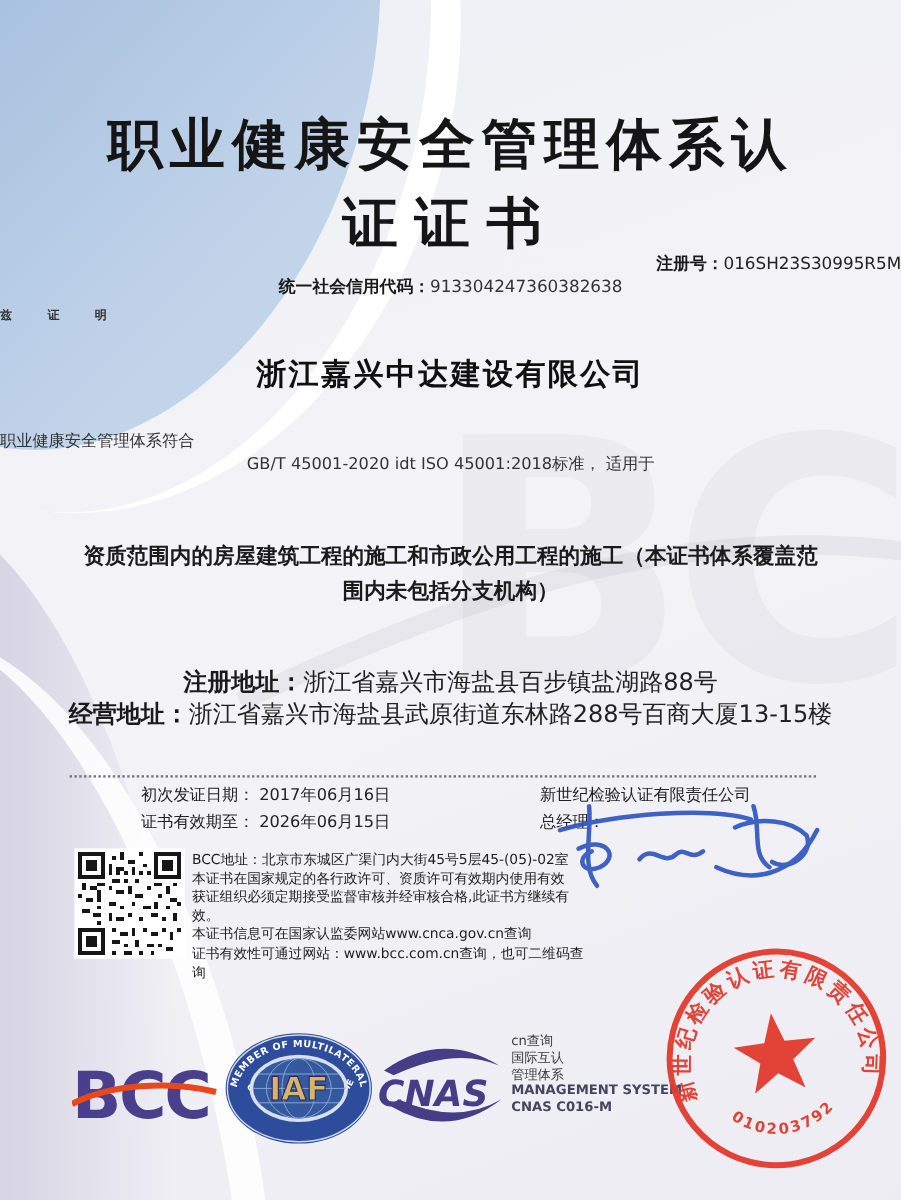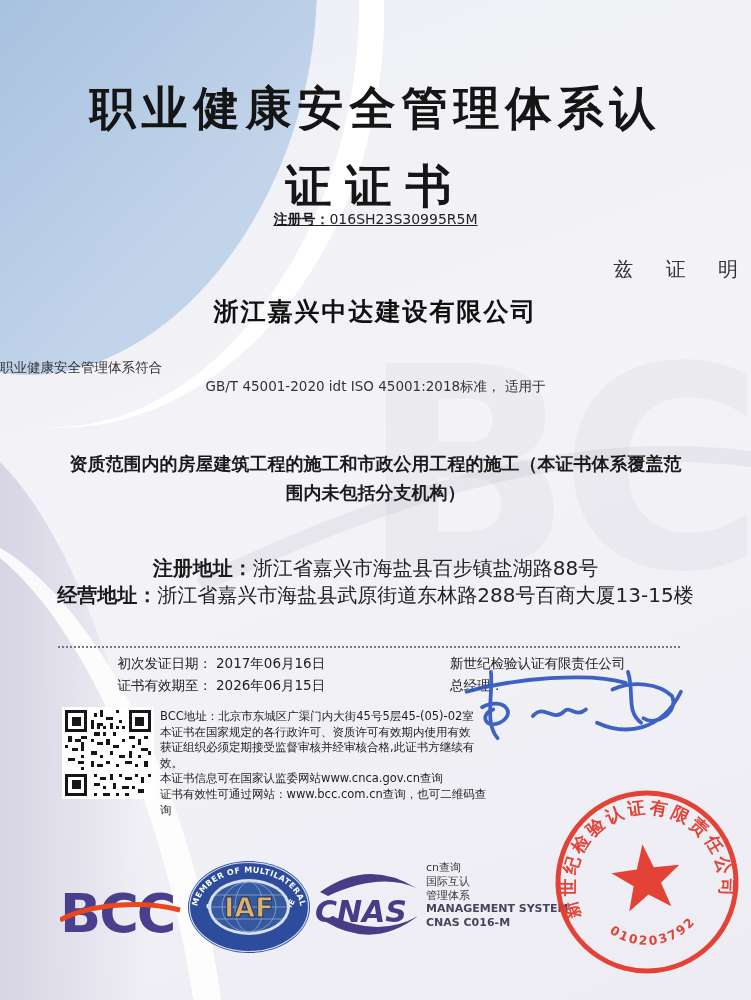--- a/index.html
+++ b/index.html
@@ -15,28 +15,28 @@
   .corner-white{left:-205px;top:-330px;width:560px;height:760px;border-radius:50%;
     border-right:26px solid rgba(255,255,255,.95);transform:rotate(10deg);}
   .left-band{left:-165px;top:420px;width:310px;height:820px;border-radius:50%;
     background:linear-gradient(100deg,#c6c2d9 25%,#dcdae7 60%,rgba(240,239,245,0) 85%);transform:rotate(-10deg);}
   .left-band-white{left:-195px;top:520px;width:380px;height:900px;border-radius:50%;
     border-right:28px solid rgba(255,255,255,.85);transform:rotate(-12deg);}
   .watermark-text{left:360px;top:330px;font:800 280px/1 "DejaVu Sans",sans-serif;
     letter-spacing:-14px;color:rgba(90,90,120,.05);}
   .watermark-swoosh{left:0;top:0;width:751px;height:1000px;pointer-events:none;}
   
-  .title1{left:0;right:0;top:82px;text-align:center;
+  .title1{left:0;right:0;top:94px;text-align:center;
     font:700 46px/1.15 "DejaVu Serif","Liberation Serif",serif;letter-spacing:6px;color:#151515;}
   .title2{left:0;right:0;top:160px;text-align:center;
     font:700 46px/1.15 "DejaVu Serif","Liberation Serif",serif;letter-spacing:14px;color:#151515;}
-  .regline{left:0;right:0;top:211px;text-align:center;font-size:14px;color:#222;text-decoration:underline;}
+  .regline{left:0;right:0;top:211px;text-align:right;font-size:14px;color:#222;}
   .usccline{left:0;right:0;top:230px;text-align:center;font-size:14px;color:#333;}
   .lbl{font-weight:700;color:#1a1a1a;}
-  .attest{left:0;right:0;top:256px;text-align:right;font-size:20px;font-weight:400;
+  .attest{left:0;right:0;top:256px;text-align:left;font-size:10px;font-weight:700;
     letter-spacing:13px;color:#333;}
   .company{left:0;right:0;top:295px;text-align:center;font-size:25px;font-weight:700;
     letter-spacing:2px;color:#101010;}
   .conform{left:0;right:0;top:359px;text-align:left;font-size:13.5px;color:#333;}
   .standard{left:0;right:0;top:378px;text-align:center;font-size:13.5px;color:#333;}
   .scope{left:65px;width:621px;top:451px;text-align:center;font-size:18px;font-weight:700;
     line-height:29px;color:#1b1b1b;font-family:Liberation Mono, monospace;}
   .addr{left:0;right:0;top:555px;text-align:center;font-size:20px;line-height:27px;color:#222;}
   .dotline{left:58px;top:646px;width:622px;height:0;border-top:2px dotted #777;}
   .dates{left:96px;top:653px;font-size:13.5px;line-height:21.5px;color:#222;}
@@ -68,20 +68,23 @@
   <svg class="abs watermark-swoosh" viewBox="0 0 751 1000">
     <path d="M200,585 C420,480 600,430 790,465" stroke="rgba(90,90,120,0.07)" stroke-width="16" fill="none"></path>
   </svg>
 
   <div class="abs title1">职业健康安全管理体系认</div>
   <div class="abs title2">证证书</div>
 
   <div class="abs regline">
     <span class="lbl">注册号：</span><span>016SH23S30995R5M</span>
   </div>
+  <div class="abs usccline">
+    <span class="lbl">统一社会信用代码：</span><span>913304247360382638</span>
+  </div>
 
   <div class="abs attest">兹 证 明</div>
   <div class="abs company">浙江嘉兴中达建设有限公司</div>
   <div class="abs conform">职业健康安全管理体系符合</div>
   <div class="abs standard">GB/T 45001-2020 idt ISO 45001:2018标准，  适用于</div>
   <div class="abs scope">资质范围内的房屋建筑工程的施工和市政公用工程的施工（本证书体系覆盖范围内未包括分支机构）</div>
 
   <div class="abs addr">
     <div>
       <span class="lbl">注册地址：</span><span>浙江省嘉兴市海盐县百步镇盐湖路88号</span>

